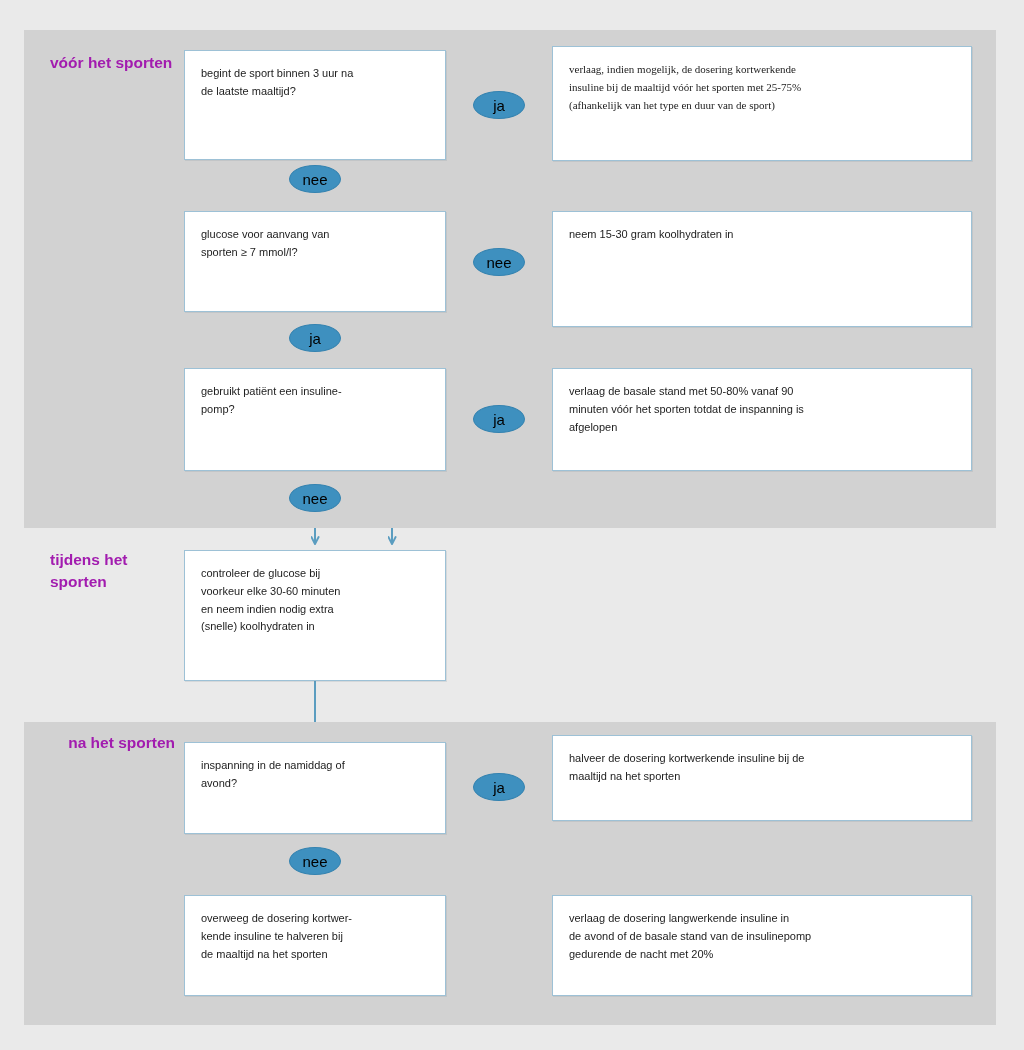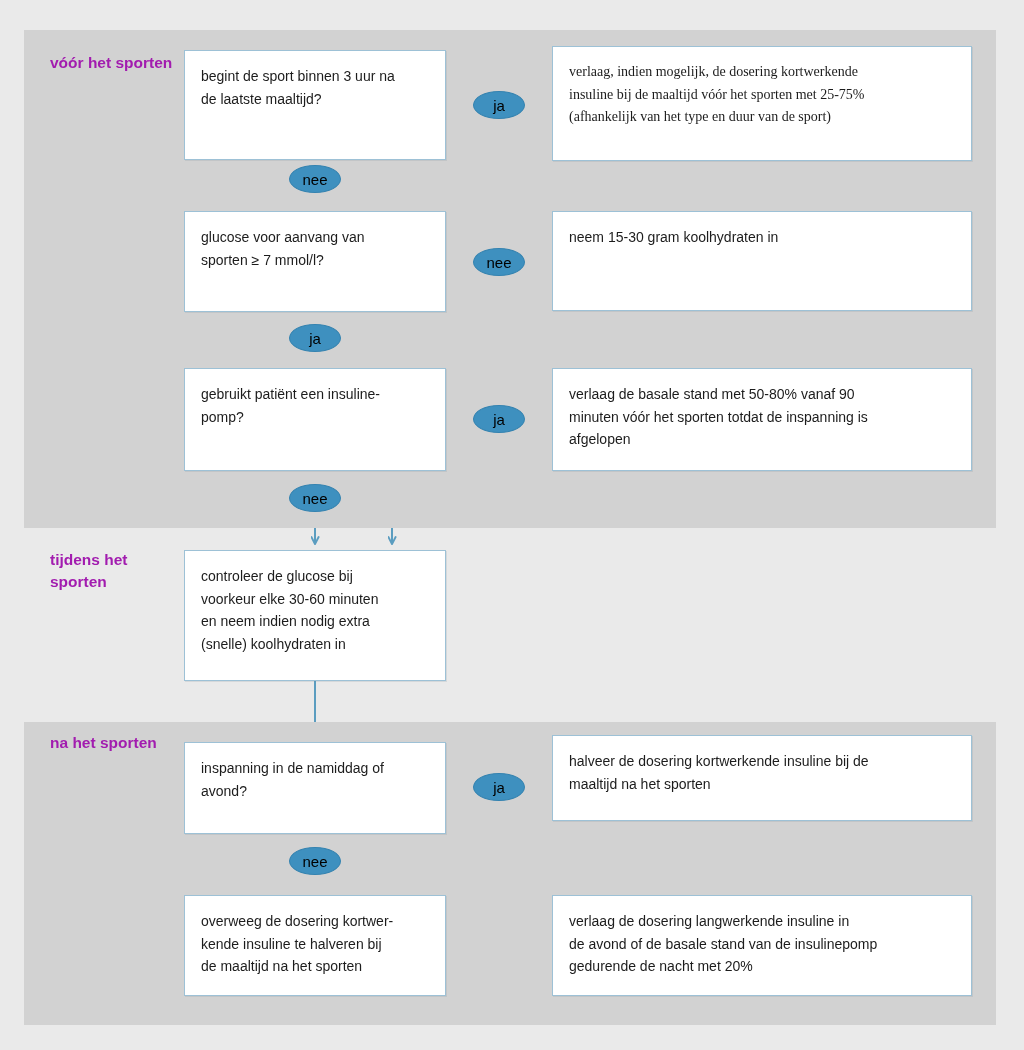--- a/index.html
+++ b/index.html
@@ -37,50 +37,50 @@
     position: absolute;
     left: 50px;
     width: 125px;
     font-size: 15.5px;
     font-weight: bold;
     color: #a21caf;
     line-height: 1.45;
   }
   #stage-before { top: 52px; }
   #stage-during { top: 549px; }
-  #stage-after  { top: 732px; }
+  #stage-after  { top: 732px; text-align: right; }
 
   
   .box {
     position: absolute;
     background: #ffffff;
     border: 1px solid #9dc1d6;
     box-sizing: border-box;
     box-shadow: 1px 1px 0 rgba(120,140,150,0.18);
   }
   .box-text {
     position: absolute;
     left: 16px;
     right: 32px;
     top: 14px;
-    font-size: 14px;
+    font-size: 11px;
     color: #1c1c1c;
     line-height: 1.62;
     white-space: pre-line;
   }
 
   
   .col-left  { left: 184px; width: 262px; }
   
   .col-right { left: 552px; width: 420px; }
 
   #box-q1 { top: 50px;  height: 110px; }
   #box-a1 { top: 46px;  height: 115px; font-family: Liberation Serif, serif; }
   #box-q2 { top: 211px; height: 101px; }
-  #box-a2 { top: 211px; height: 100px; }
+  #box-a2 { top: 211px; height: 116px; }
   #box-q3 { top: 368px; height: 103px; }
   #box-a3 { top: 368px; height: 103px; }
   #box-during { left: 184px; width: 262px; top: 550px; height: 131px; }
   #box-q4 { top: 742px; height: 92px; }
   #box-a4 { top: 735px; height: 86px; }
   #box-b1 { top: 895px; height: 101px; }
   #box-b2 { top: 895px; height: 101px; }
 
   
   .edge-label {

